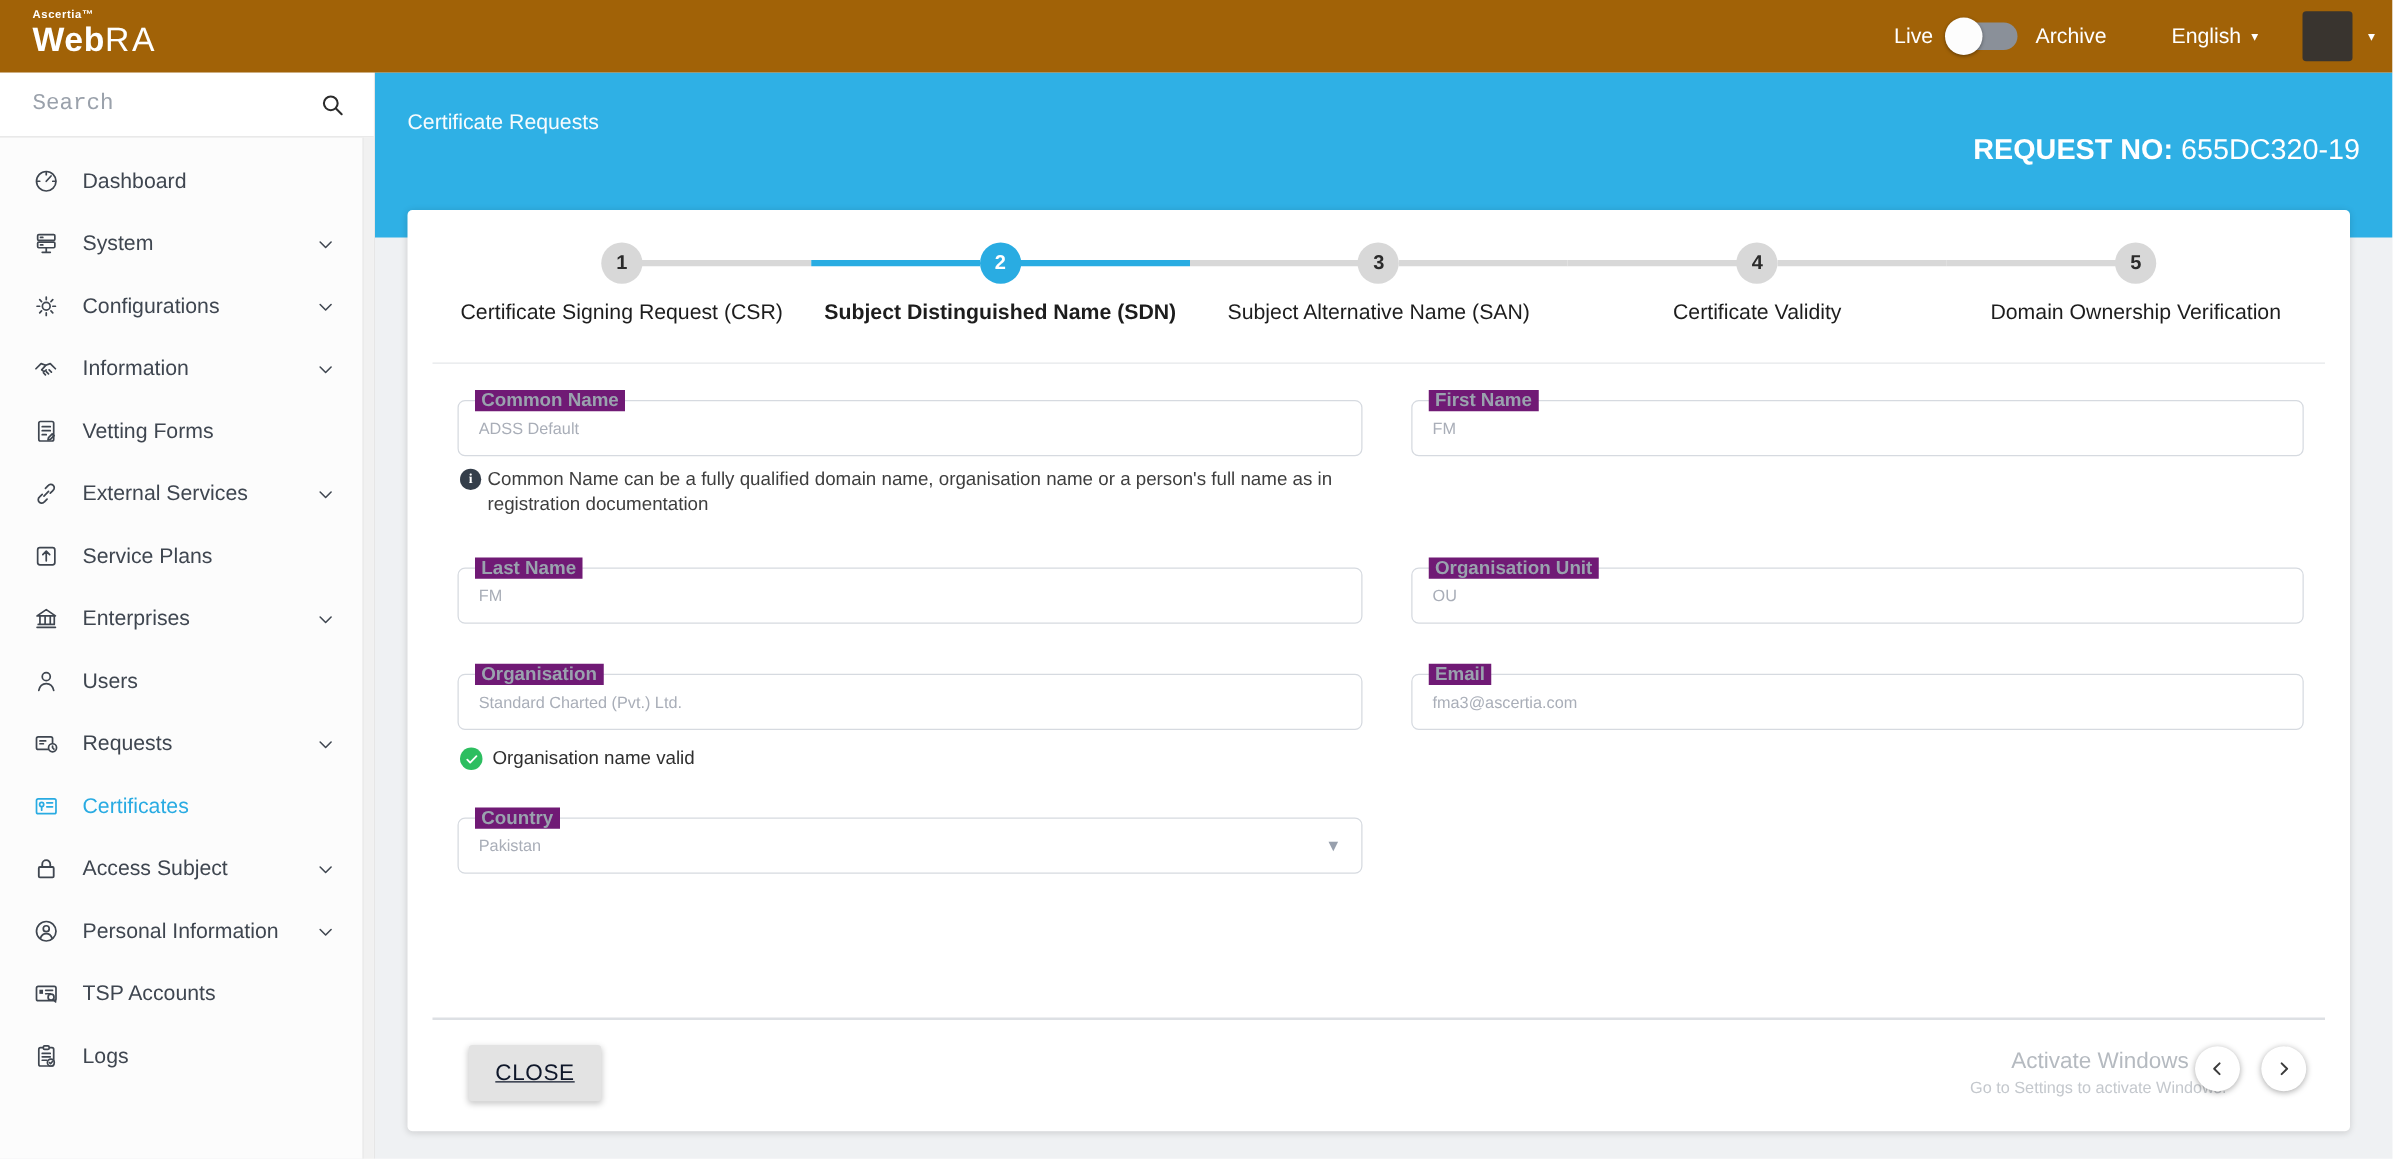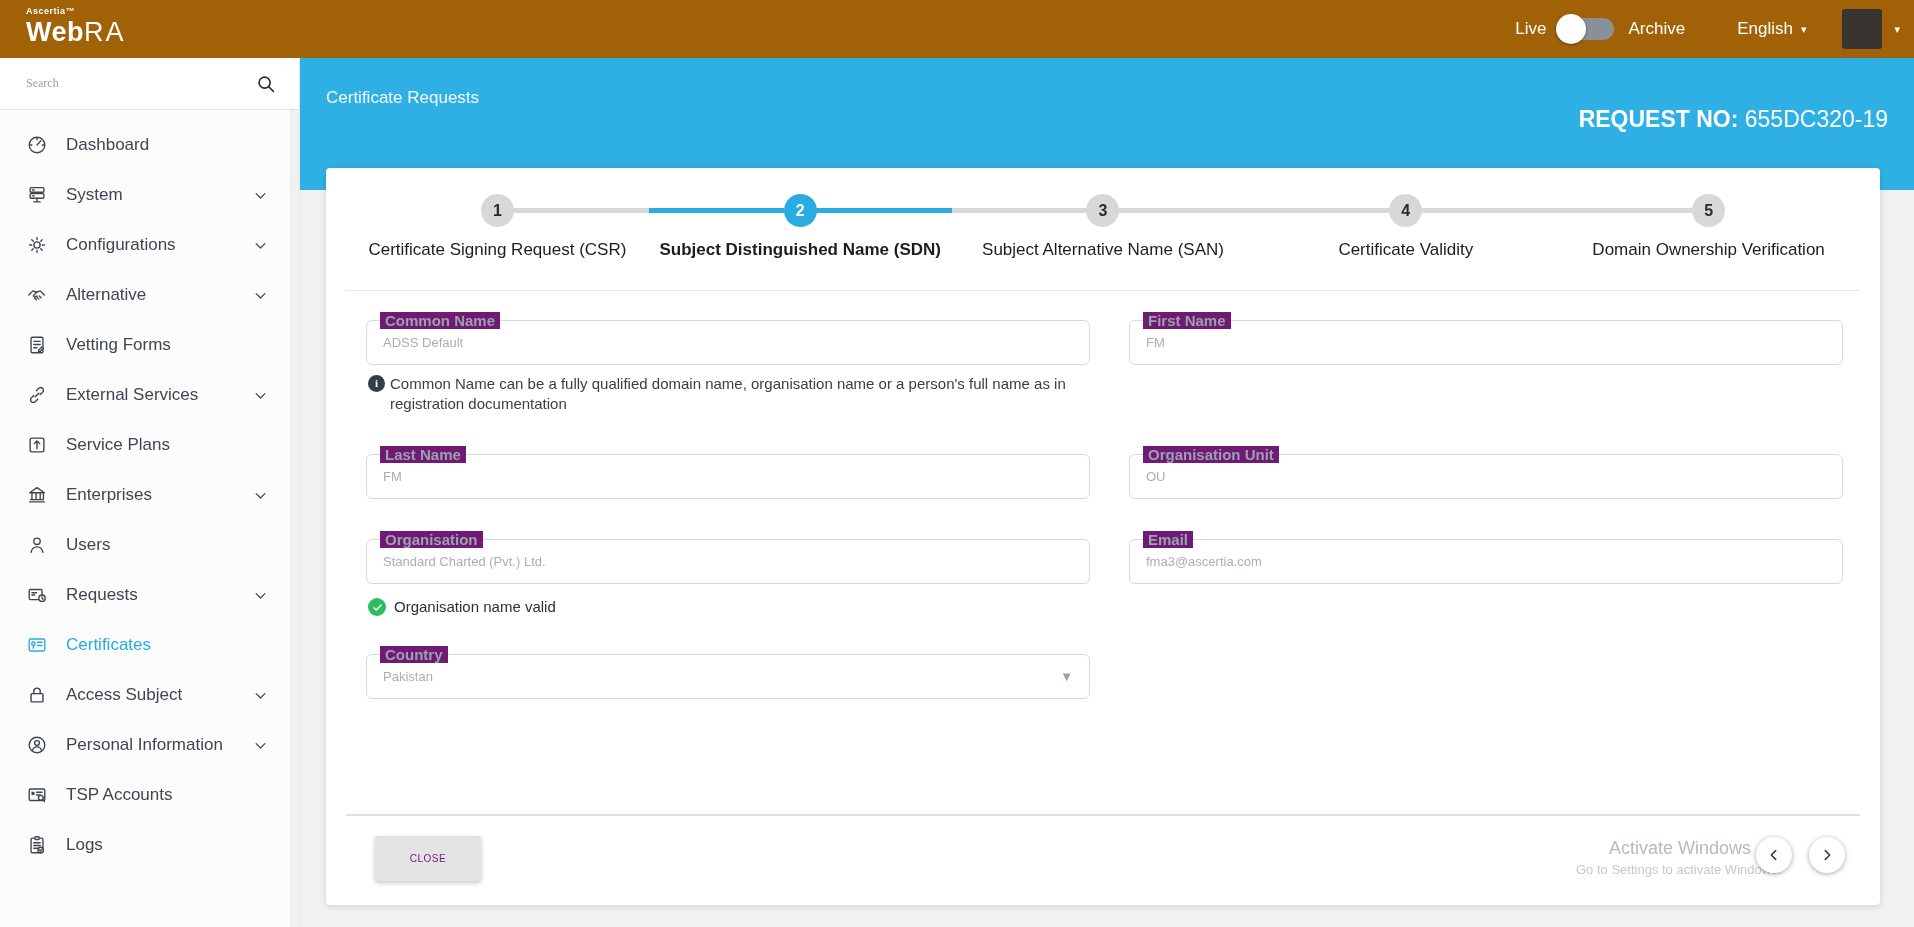--- a/index.html
+++ b/index.html
@@ -18,21 +18,21 @@
   .toggle { width:56px; height:22px; background:#8a9099; border-radius:11px; margin:0 14px 0 12px; position:relative; }
   .toggle__knob { position:absolute; left:-2px; top:-4px; width:30px; height:30px; border-radius:50%; background:#fdfdfd; box-shadow:0 1px 3px rgba(0,0,0,.4); }
   .lang { margin-left:52px; display:flex; align-items:center; color:#fff; font-size:17px; }
   .caret { font-size:11px; color:#fff; margin-left:8px; }
   .avatar { width:40px; height:40px; background:#39342f; border-radius:3px; margin-left:36px; }
   .avatar-caret { font-size:11px; color:#fff; margin-left:12px; }
 
   
   .sidebar { position:absolute; left:0; top:58px; width:300px; height:869px; background:#fcfcfc; border-right:1px solid #e6e6e6; z-index:30; }
   .search-box { position:relative; height:52px; background:#fff; border-bottom:1px solid #e2e2e2; }
-  .search-box input { position:absolute; left:26px; top:0; width:220px; height:50px; border:none; outline:none; font-size:12px; color:#444; background:transparent; font-family:Liberation Serif, serif; }
+  .search-box input { position:absolute; left:26px; top:0; width:220px; height:50px; border:none; outline:none; font-size:18px; color:#444; background:transparent; font-family:Liberation Mono, monospace; }
   .search-box input::placeholder { color:#9aa1ab; }
   .search-icon { position:absolute; right:22px; top:15px; }
   .sidebar-scroll { position:absolute; right:0; top:52px; bottom:0; width:9px; background:#f1f1f1; border-left:1px solid #e9e9e9; }
   .menu { position:absolute; left:0; right:9px; top:62px; }
   .menu-item { height:50px; display:flex; align-items:center; padding:0 22px 0 26px; color:#3f4650; font-size:17px; cursor:pointer; }
   .menu-item .mi-icon { width:22px; height:22px; margin-right:18px; flex:0 0 22px; color:#3f4650; }
   .menu-item.active { color:#29ABE2; }
   .menu-item.active .mi-icon { color:#29ABE2; }
   .mi-chevron { margin-left:auto; color:#3f4650; }
   .mi-icon svg, .mi-chevron svg { display:block; }
@@ -71,21 +71,21 @@
   .field__caret { position:absolute; right:16px; top:0; line-height:43px; font-size:13px; color:#98a0ad; }
 
   .hint { position:absolute; left:42px; top:206px; width:700px; font-size:15px; color:#3e3e3e; line-height:20px; padding-left:22px; }
   .info-icon { position:absolute; left:0; top:1px; width:17px; height:17px; border-radius:50%; background:#343e4a; color:#fff; font-size:11px; font-weight:700; text-align:center; line-height:17px; font-family:"Liberation Serif",serif; }
 
   .valid-note { position:absolute; left:42px; top:430px; font-size:15px; color:#2f2f2f; display:flex; align-items:flex-start; }
   .check-icon { width:18px; height:18px; border-radius:50%; background:#2DBE60; color:#fff; display:inline-flex; align-items:center; justify-content:center; margin-right:8px; }
 
   
   .divider-bottom { position:absolute; left:20px; right:20px; top:646px; height:2px; background:#dde0e4; }
-  .close-btn { position:absolute; left:49px; top:668px; width:106px; height:45px; background:#e3e3e3; border:none; border-radius:3px; font-size:10px; letter-spacing:.5px; color:#701a75; box-shadow:0 2px 5px rgba(0,0,0,.22); font-family:"Liberation Sans",sans-serif; cursor:pointer; }
+  .close-btn { position:absolute; left:49px; top:668px; width:106px; height:45px; background:#e3e3e3; border:none; border-radius:3px; font-size:18px; letter-spacing:.5px; color:#0f172a; box-shadow:0 2px 5px rgba(0,0,0,.22); font-family:"Liberation Sans",sans-serif; cursor:pointer;text-decoration:underline; }
   .watermark { position:absolute; left:1250px; top:670px; z-index:1; }
   .watermark__l1 { margin-left:33px; font-size:18px; color:#b5bac0; }
   .watermark__l2 { font-size:13px; color:#c4c8cd; margin-top:3px; }
   .nav-circle { position:absolute; top:669px; width:36px; height:36px; border-radius:50%; background:#fff; box-shadow:0 1px 5px rgba(0,0,0,.35); display:flex; align-items:center; justify-content:center; z-index:2; cursor:pointer; }
   .nav-circle.prev { left:1430px; }
   .nav-circle.next { left:1483px; }
 </style>
 </head>
 <body>
 
@@ -168,21 +168,21 @@
       </div>
 
       <div class="menu-item">
         <span class="mi-icon">
             <svg width="22" height="22" viewBox="0 0 24 24" fill="none" stroke="currentColor" stroke-width="1.5" stroke-linecap="round" stroke-linejoin="round">
               <path d="M3 12l4.5-4.5 4 1.5 4-1.5L20 12"></path>
               <path d="M11.5 9l-3.5 4 2 1.5 2-1.5"></path>
               <path d="M12 14.5l2 2M14.5 13l2 2M9.5 15.5l1.8 1.8"></path>
             </svg>
           </span>
-        <span>Alternative</span>
+        <span>Information</span>
         <span class="mi-chevron">
             <svg width="15" height="15" viewBox="0 0 24 24" fill="none" stroke="currentColor" stroke-width="2" stroke-linecap="round" stroke-linejoin="round">
               <path d="M5 9l7 7 7-7"></path>
             </svg>
           </span>
       </div>
 
       <div class="menu-item">
         <span class="mi-icon">
             <svg width="22" height="22" viewBox="0 0 24 24" fill="none" stroke="currentColor" stroke-width="1.5" stroke-linecap="round" stroke-linejoin="round">

